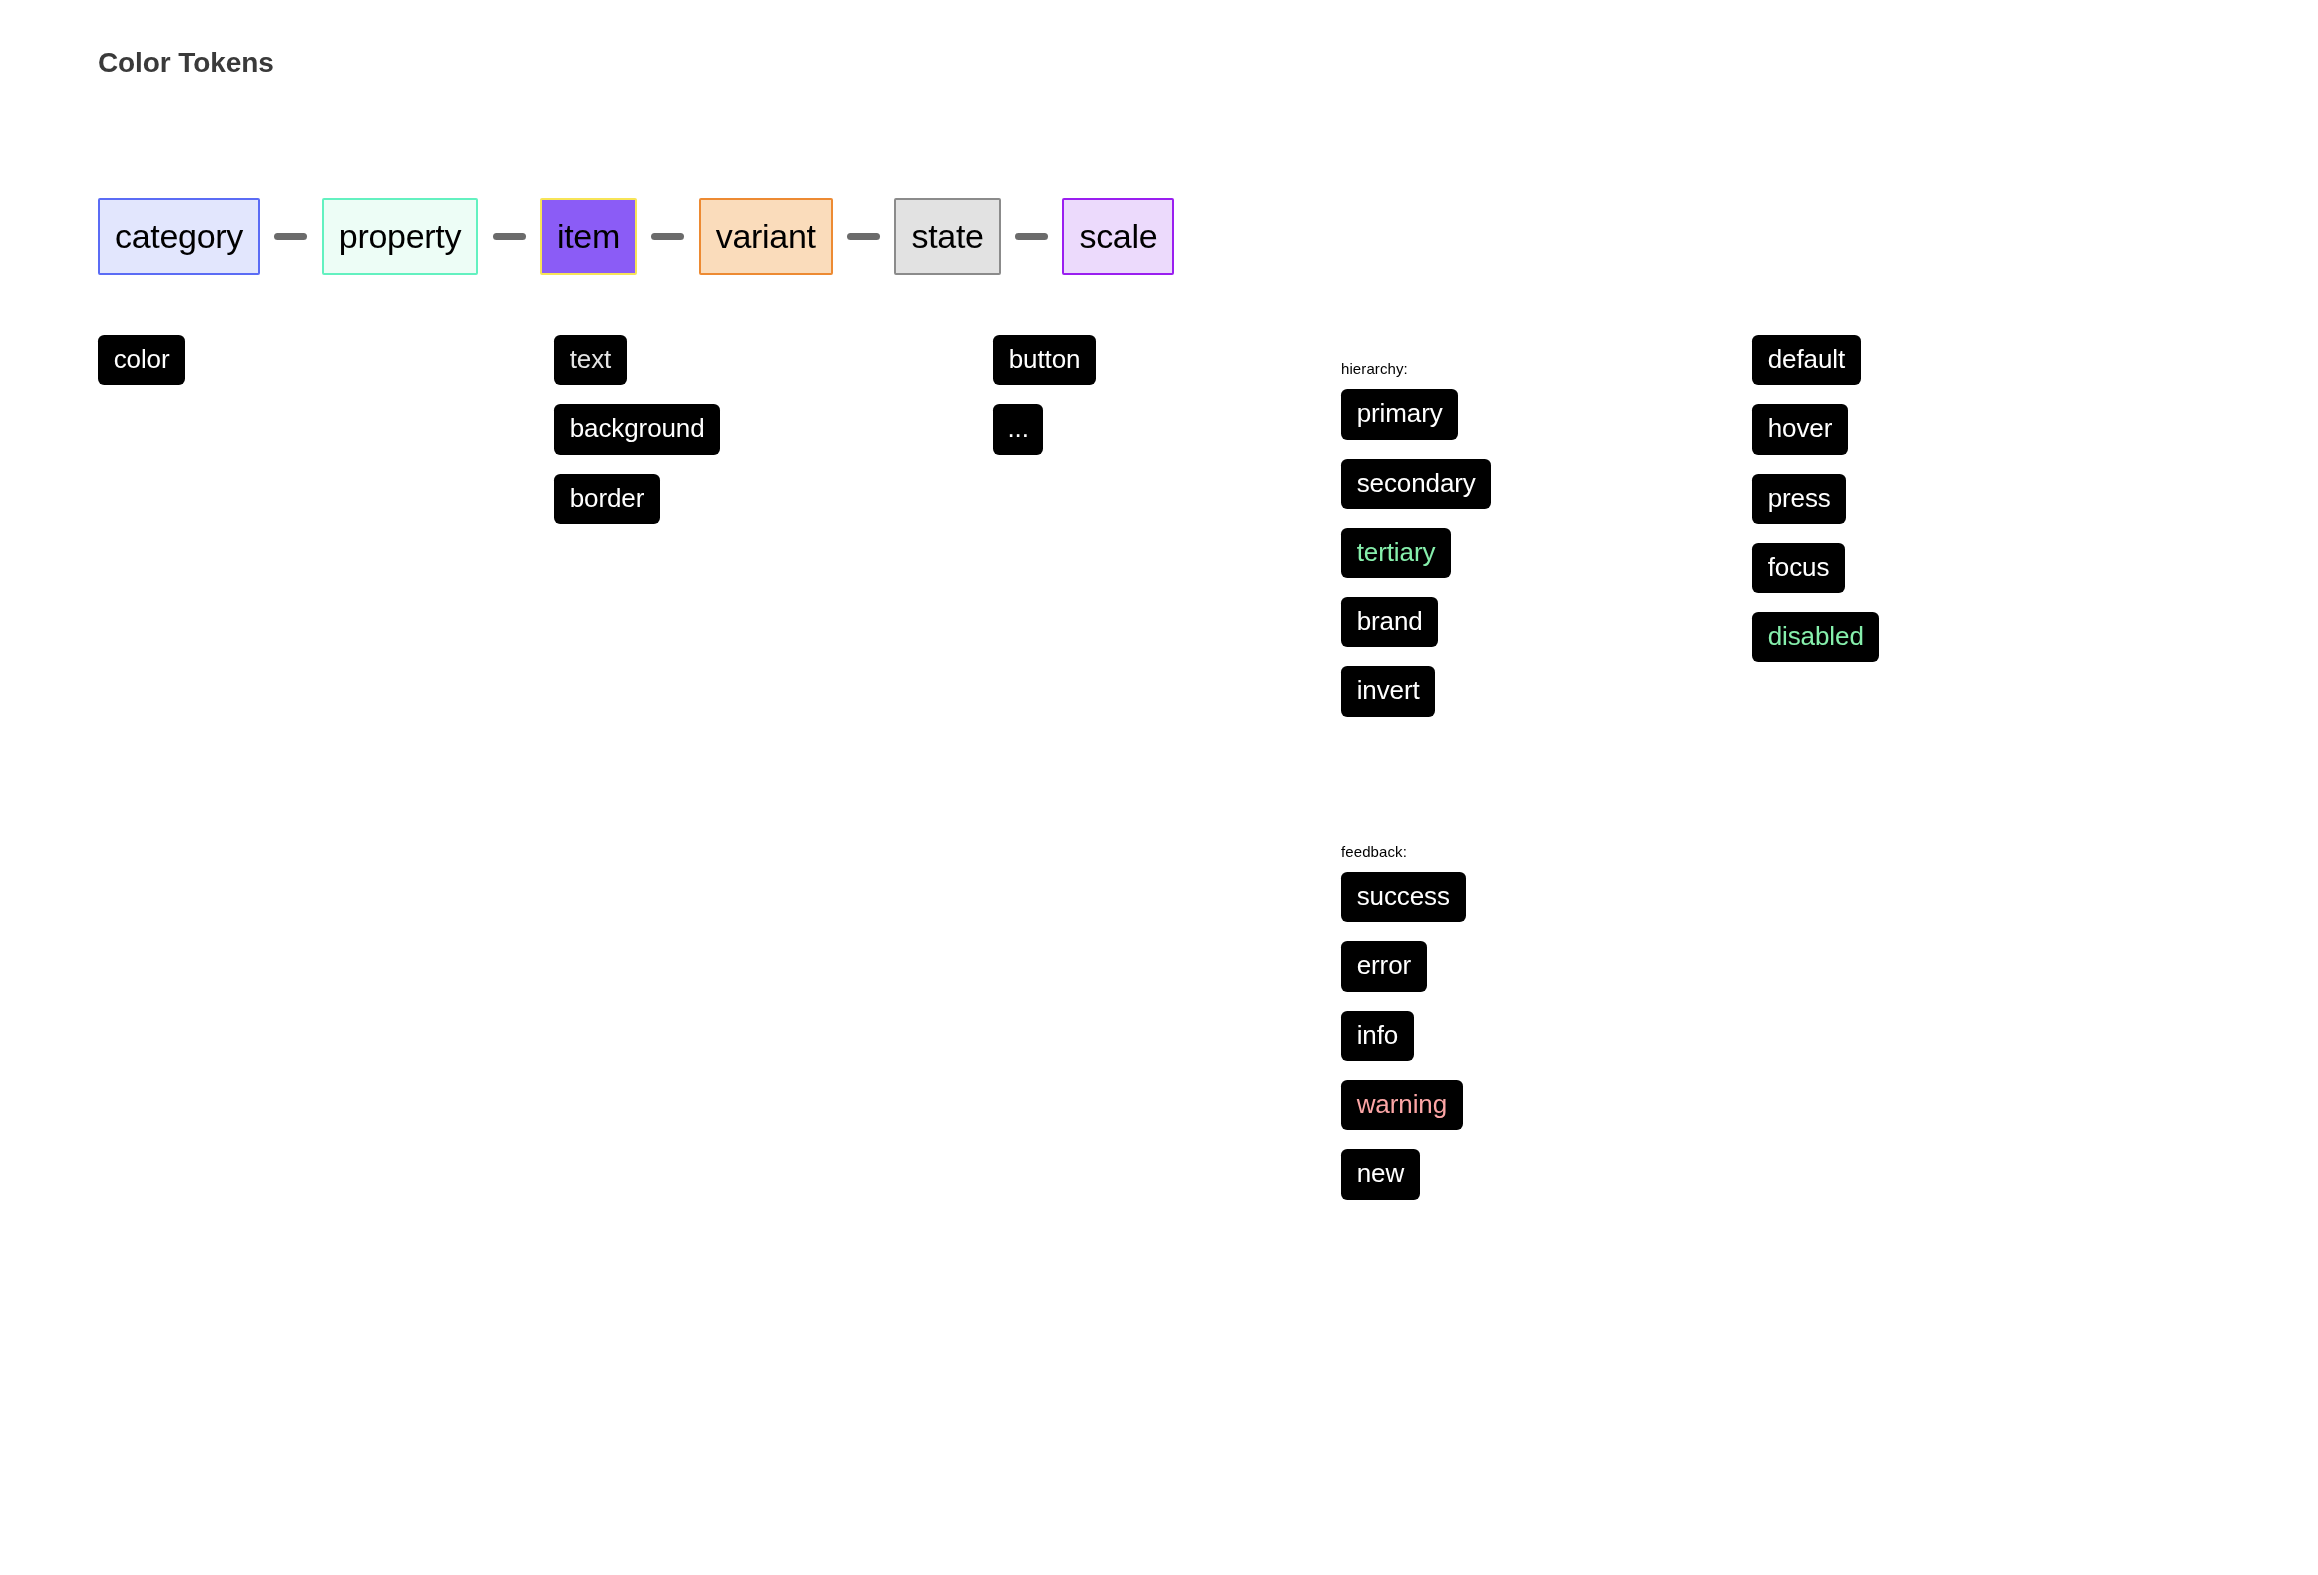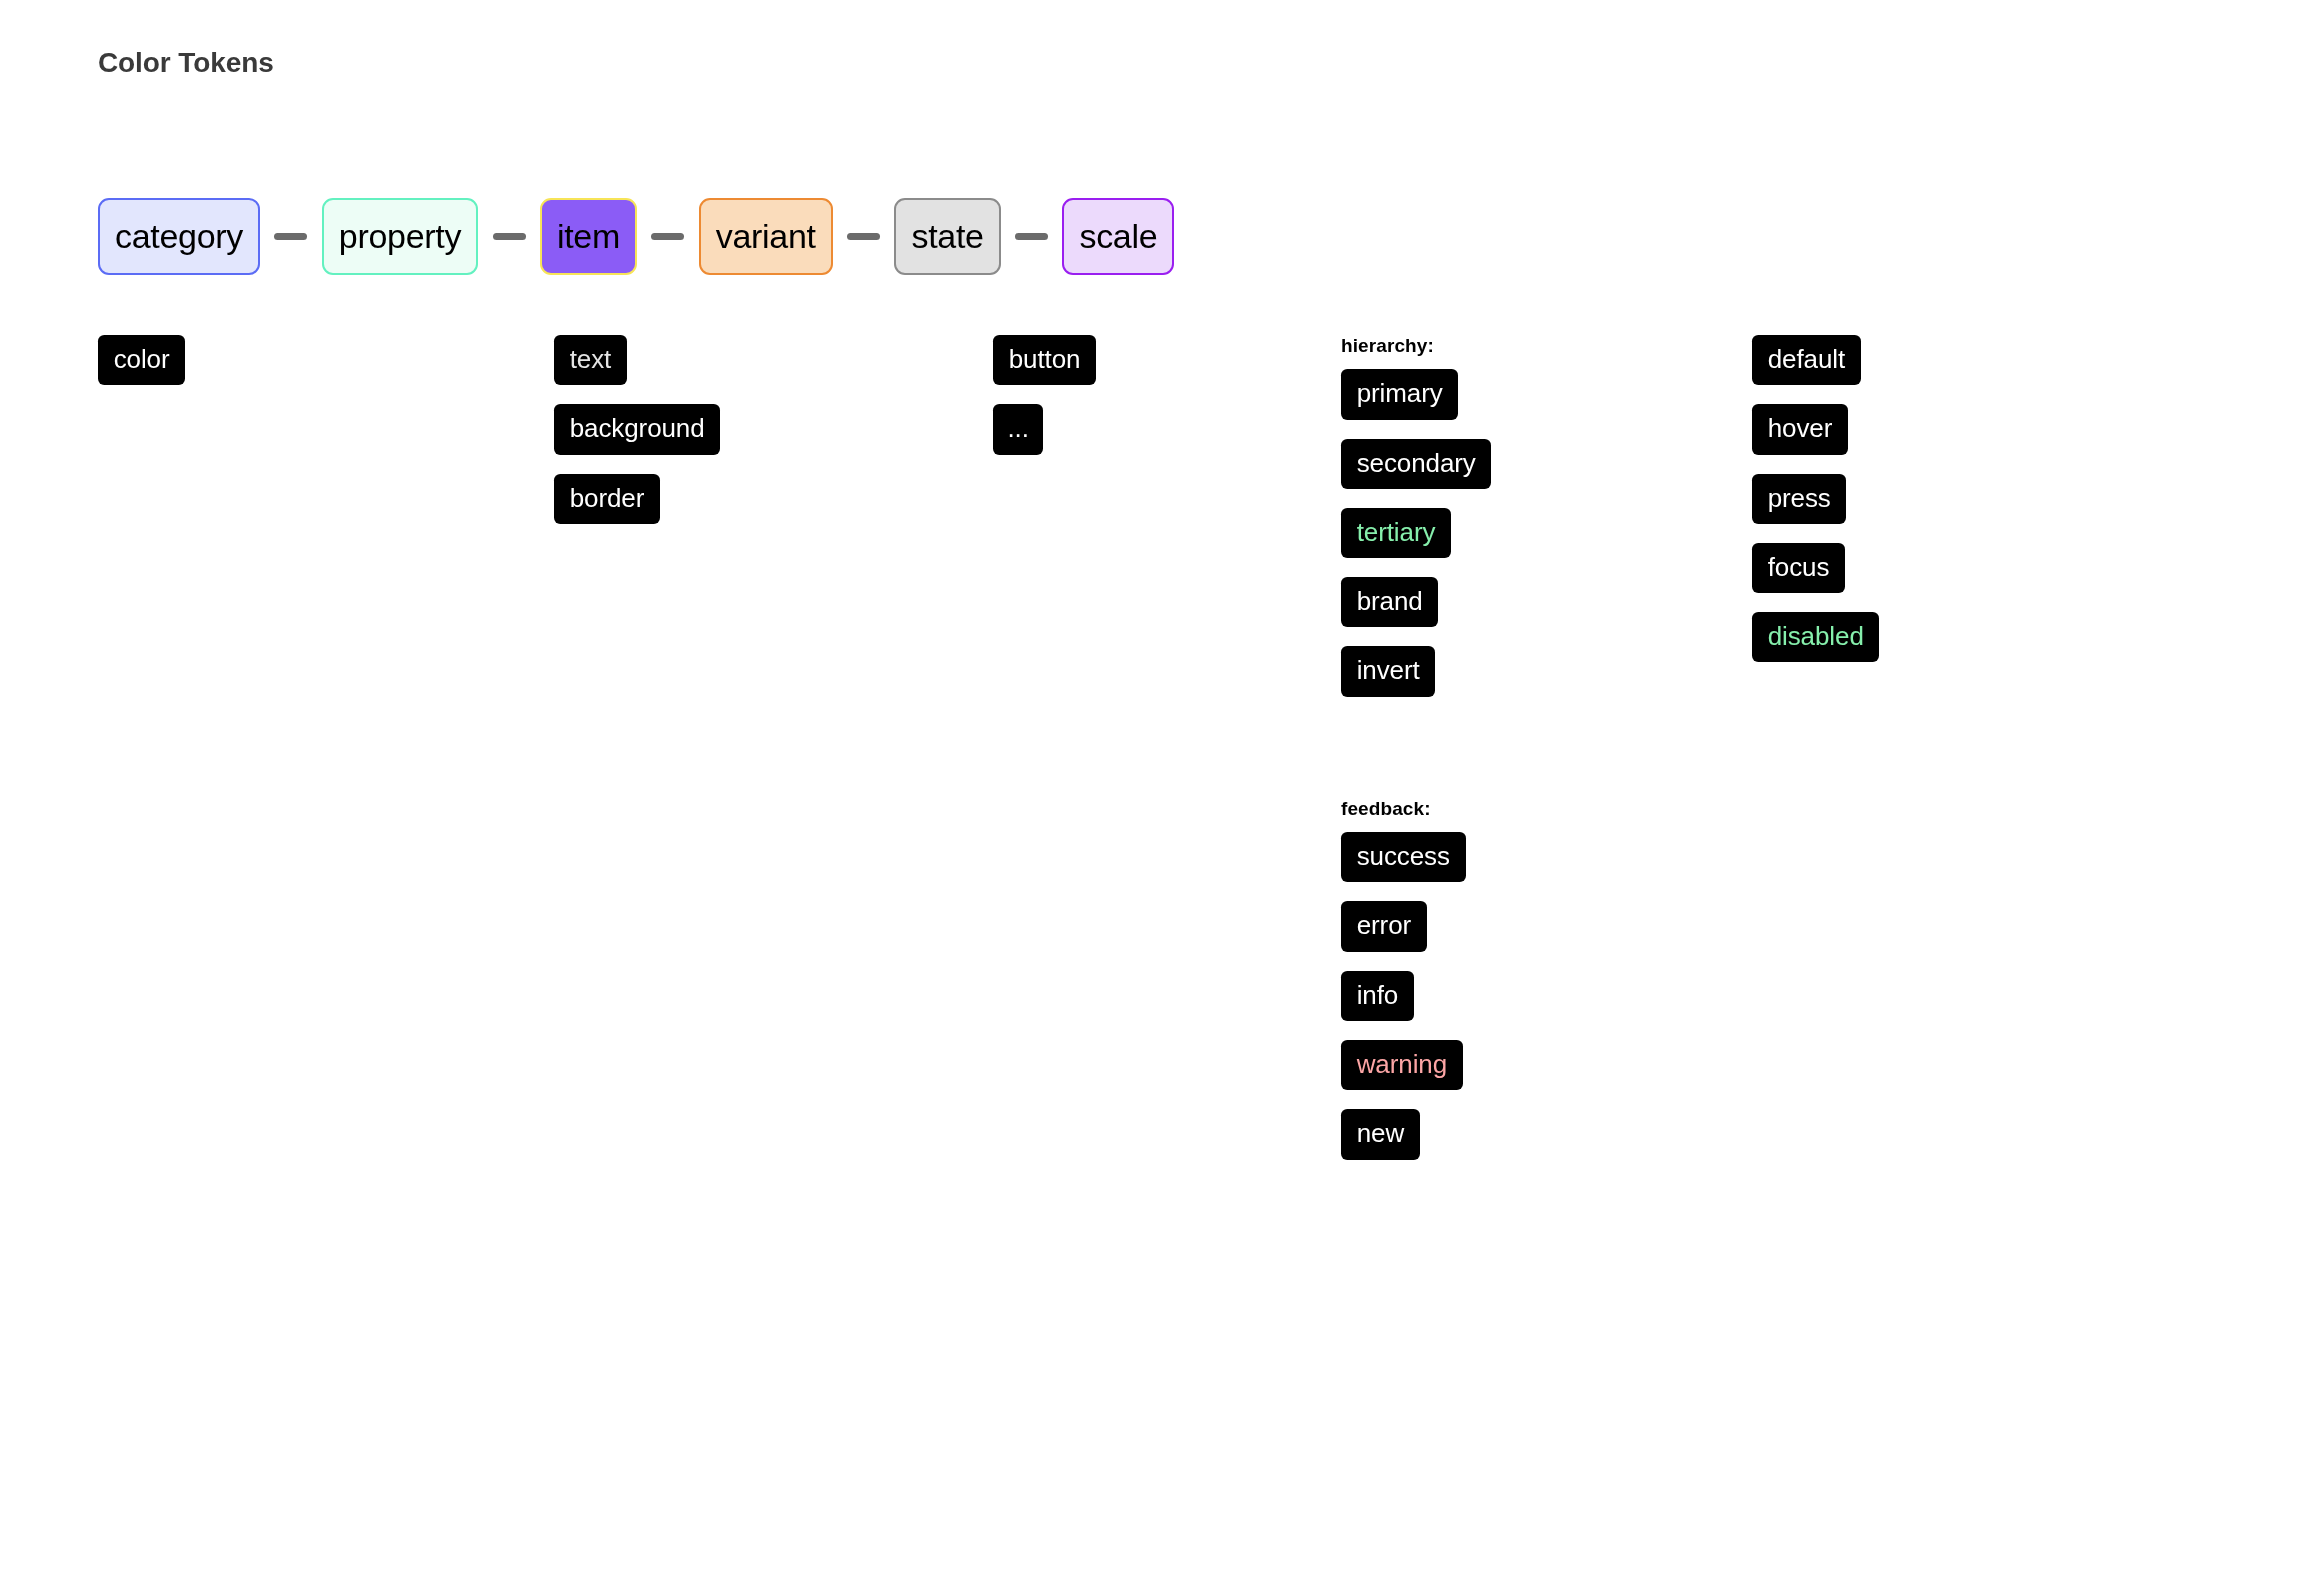--- a/index.html
+++ b/index.html
@@ -39,21 +39,21 @@
     height: 77px;
     display: flex;
     align-items: center;
   }
 
   .taxo-box {
     height: 77px;
     display: flex;
     align-items: center;
     justify-content: center;
-    border-radius: 11px;
+    border-radius: 2px;
     border-style: solid;
     border-width: 2.7px;
     font-size: 34px;
     font-weight: 400;
     color: #000000;
     letter-spacing: -0.3px;
     white-space: nowrap;
     padding: 12px 15px;
   }
 
@@ -74,26 +74,27 @@
     width: 2319px;
     height: 1576px;
   }
 
   .column {
     position: absolute;
     top: 335px;
   }
 
   .group-label {
-    font-size: 19px;
-    font-weight: 700;
+    font-size: 15px;
+    font-weight: 400;
     color: #000000;
     letter-spacing: 0.1px;
     white-space: nowrap;
     margin-bottom: 12.3px;
+    margin-top: 25px;
   }
 
   .tag-list { display: block; }
 
   .tag {
     display: inline-flex;
     align-items: center;
     justify-content: center;
     background: #000000;
     color: #ffffff;

